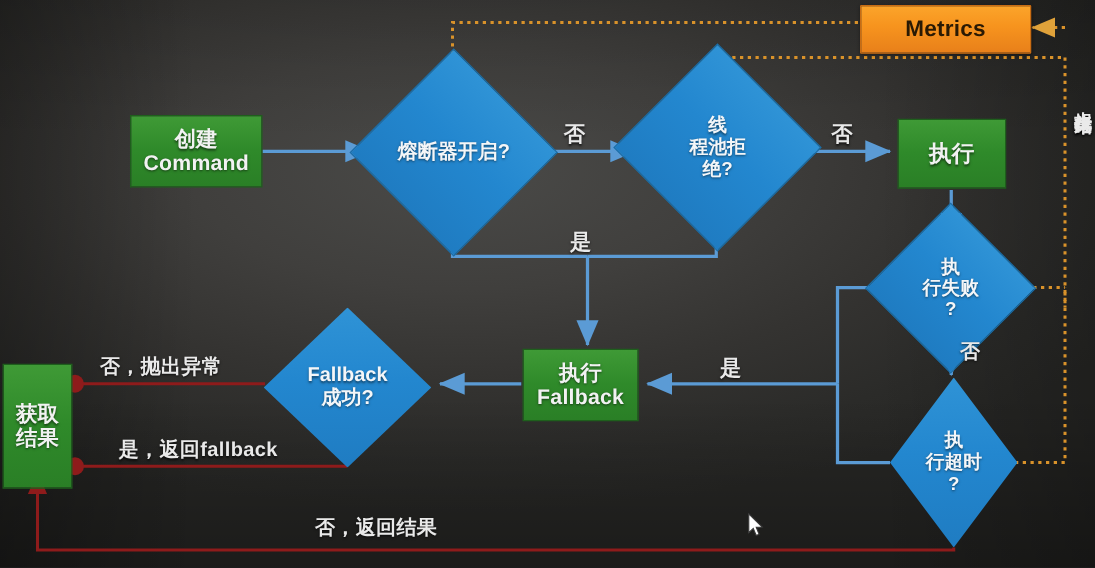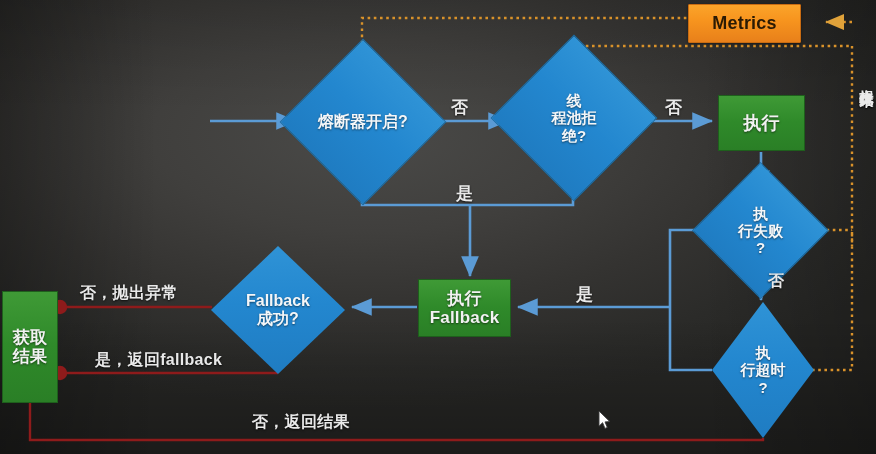--- a/index.html
+++ b/index.html
@@ -205,20 +205,24 @@
       <path d="M852,22 L826,22" stroke="#d9922a" stroke-width="2.4" stroke-dasharray="2.6 3.6" marker-end="url(#arrO)"></path>
 
       
       <path d="M808,230 L852,230" stroke="#d9922a" stroke-width="2.4" stroke-dasharray="2.6 3.6"></path>
 
       
       <path d="M812,370 L852,370 L852,230" stroke="#d9922a" stroke-width="2.4" stroke-dasharray="2.6 3.6"></path>
     </g>
   </svg>
 
+  <div class="node box-green" style="left:104px; top:92px; width:106px; height:58px; font-size:17px; flex-direction:column;">
+    <span>创建</span>
+    <span>Command</span>
+  </div>
 
   <div class="diamond-wrap" style="left:304px; top:63px; width:118px; height:118px;">
     <div class="diamond-shape"></div>
     <div class="diamond-label" style="font-size:16px; flex-direction:row;">
       <span>熔断</span>
       <span>器开启?</span>
     </div>
   </div>
 
   <div class="diamond-wrap" style="left:515px; top:59px; width:118px; height:118px;">
@@ -258,26 +262,26 @@
   </div>
 
   <div class="diamond-wrap" style="left:211px; top:246px; width:134px; height:128px;">
     <div class="diamond-shape" style="transform:none; clip-path:polygon(50% 0%, 100% 50%, 50% 100%, 0% 50%); border:none;"></div>
     <div class="diamond-label" style="font-size:16px; flex-direction:column;">
       <span>Fallback</span>
       <span>成功?</span>
     </div>
   </div>
 
-  <div class="node box-green" style="left:2px; top:291px; width:56px; height:112px; font-size:17px; flex-direction:column;">
+  <div class="node box-green" style="left:2px; top:291px; width:56px; height:100px; font-size:17px; flex-direction:column;">
     <span>获取</span>
     <span>结果</span>
   </div>
 
-  <div class="node box-orange" style="left:688px; top:4px; width:113px; height:39px; font-size:18px;">
+  <div class="node box-orange" style="left:688px; top:4px; width:137px; height:39px; font-size:18px;">
     <span>Metrics</span>
   </div>
 
   <div class="elabel" style="left:451px; top:96px; font-size:17px;">否</div>
 
   <div class="elabel" style="left:665px; top:96px; font-size:17px;">否</div>
 
   <div class="elabel" style="left:456px; top:182px; font-size:17px;">是</div>
 
   <div class="elabel" style="left:576px; top:283px; font-size:17px;">是</div>

